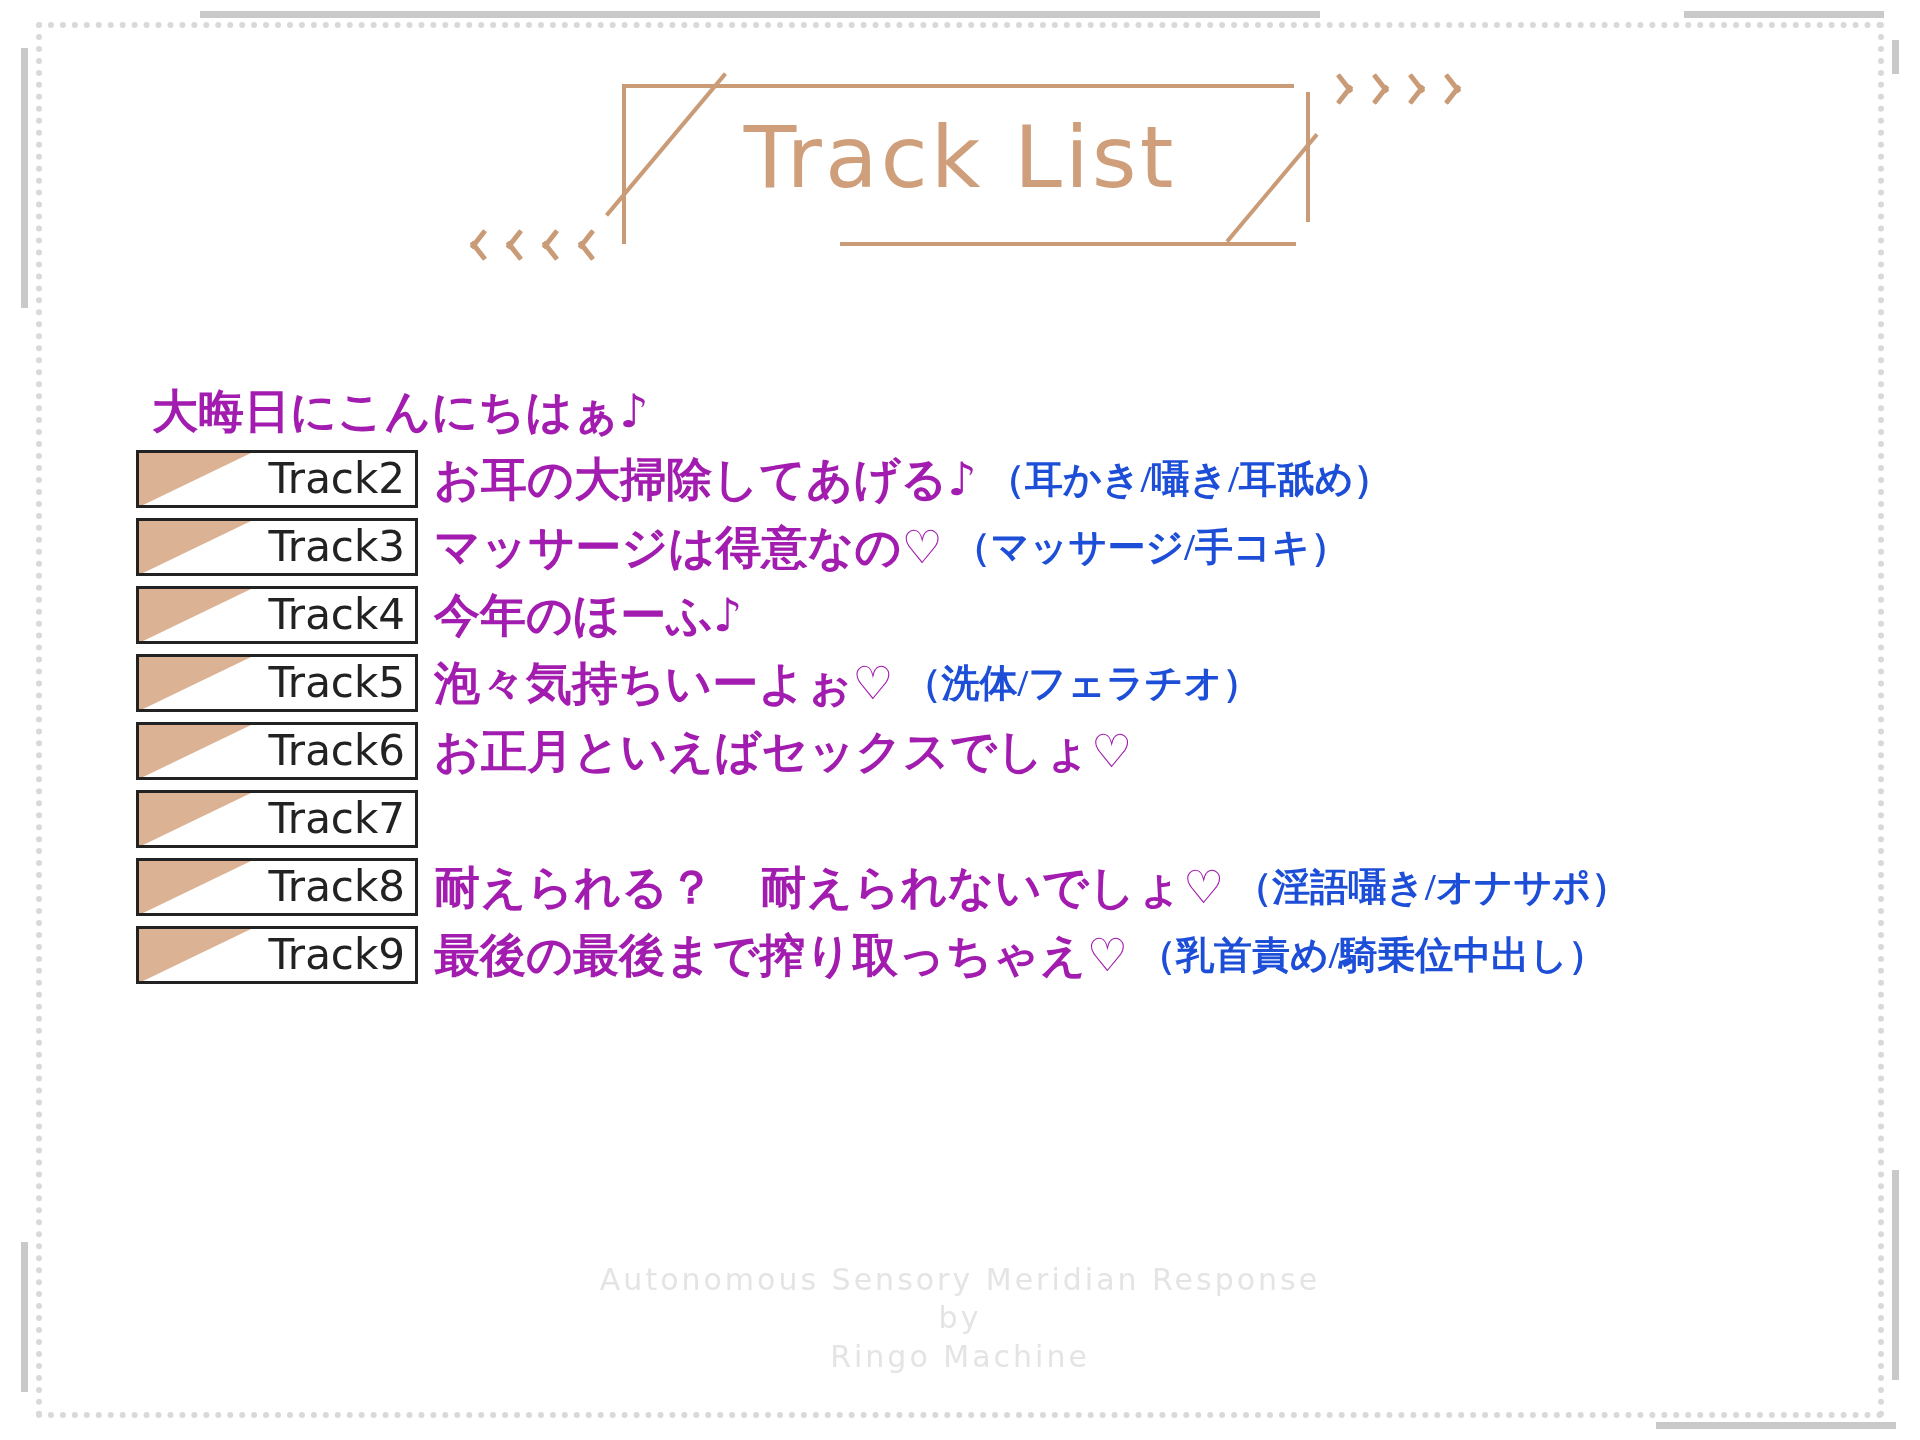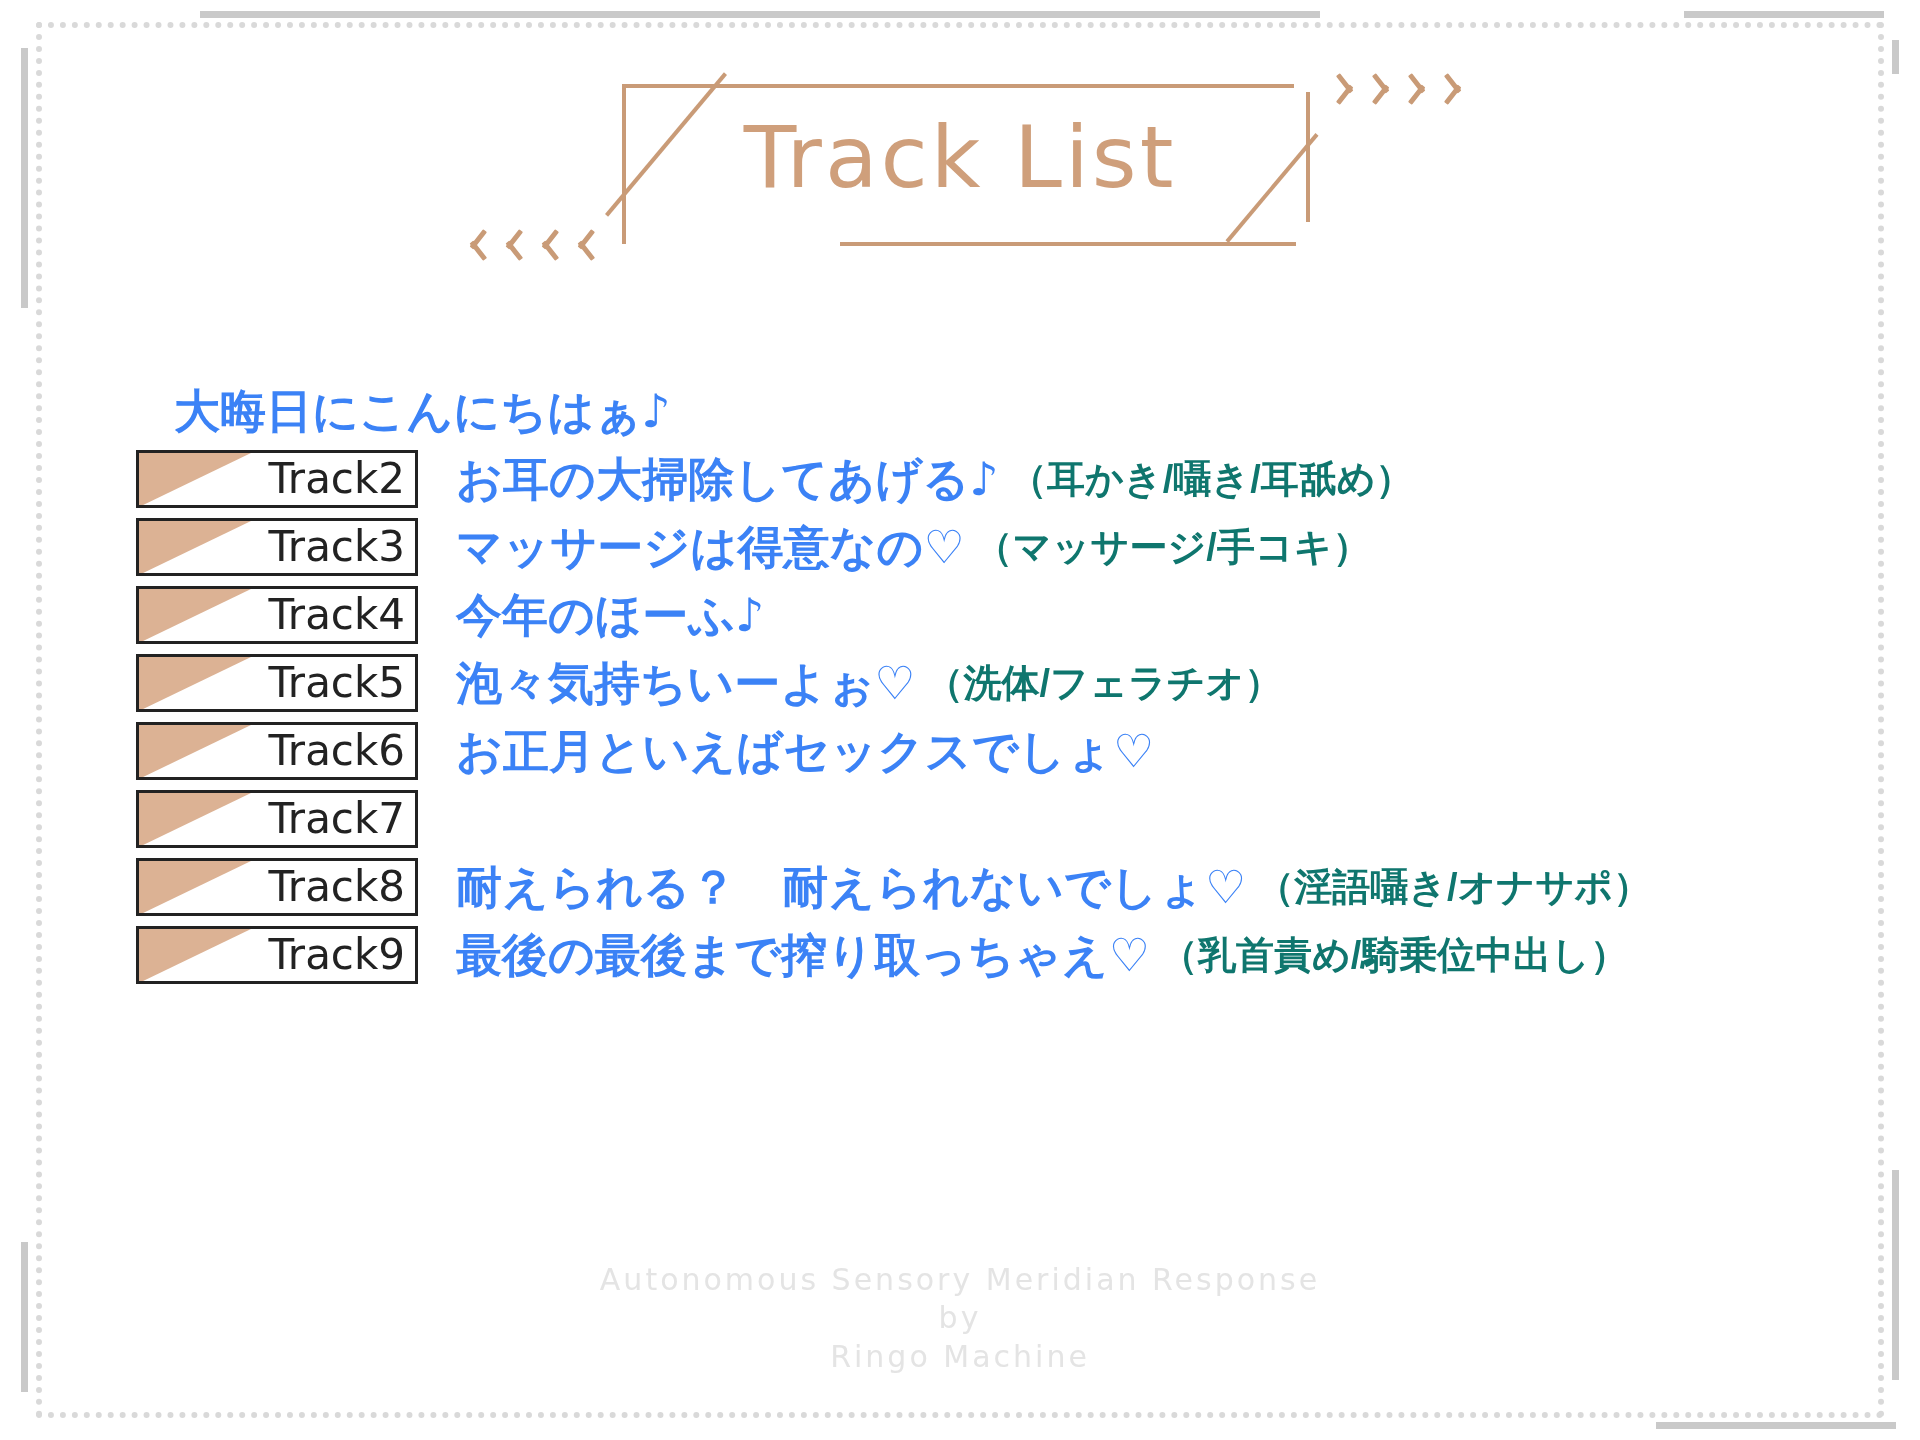--- a/index.html
+++ b/index.html
@@ -166,34 +166,34 @@
     padding-right: 10px;
     box-sizing: border-box;
     font-family: "DejaVu Sans", "Liberation Sans", sans-serif;
     font-size: 42px;
     font-weight: 500;
     color: #222222;
     letter-spacing: 0px;
     line-height: 1;
   }
   .track-title {
-    margin-left: 38px;
+    margin-left: 16px;
     font-family: "DejaVu Sans", "Liberation Sans", sans-serif;
     font-size: 46px;
     font-weight: 700;
-    color: #3b82f6;
+    color: #a21caf;
     white-space: nowrap;
     line-height: 1;
   }
   .track-tag {
     margin-left: 10px;
-    font-family: Liberation Sans, sans-serif;
+    font-family: Liberation Serif, serif;
     font-size: 38px;
     font-weight: 700;
-    color: #0f766e;
+    color: #1d4ed8;
     white-space: nowrap;
     line-height: 1;
     text-align: right;
   }
 
   
   #footer {
     position: absolute;
     left: 0; right: 0;
     bottom: 64px;

